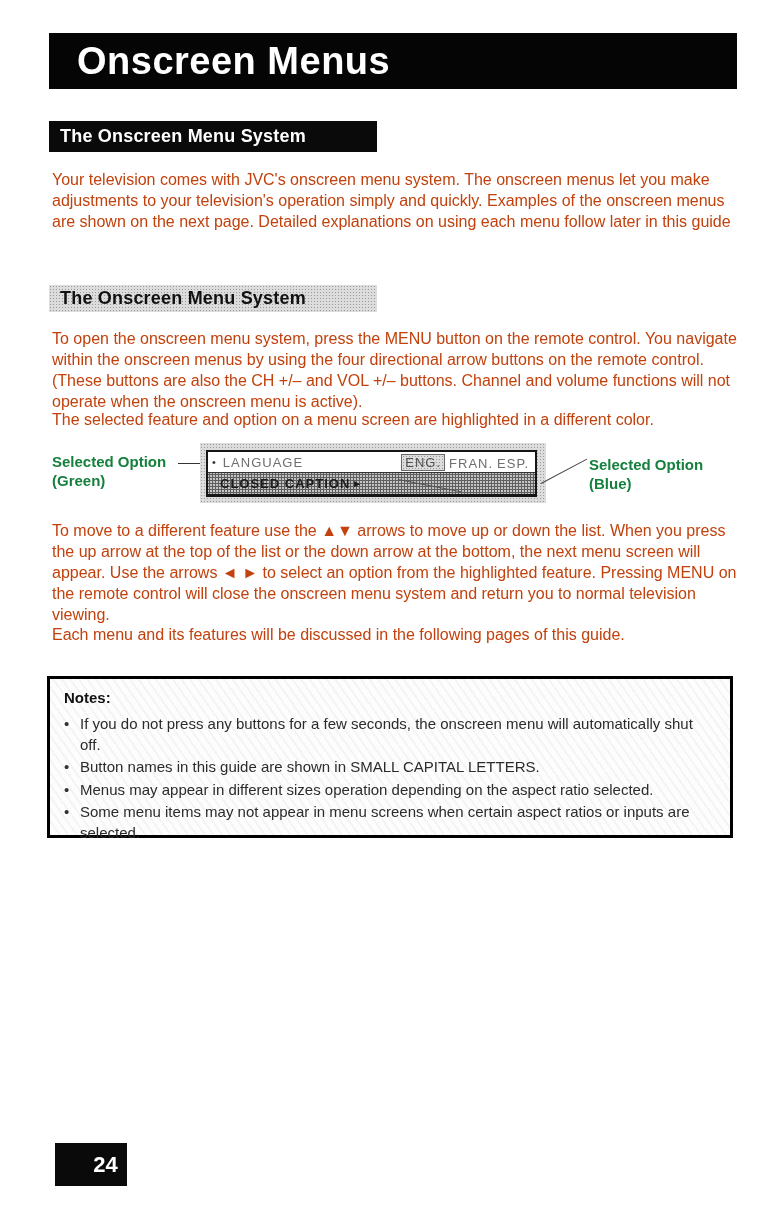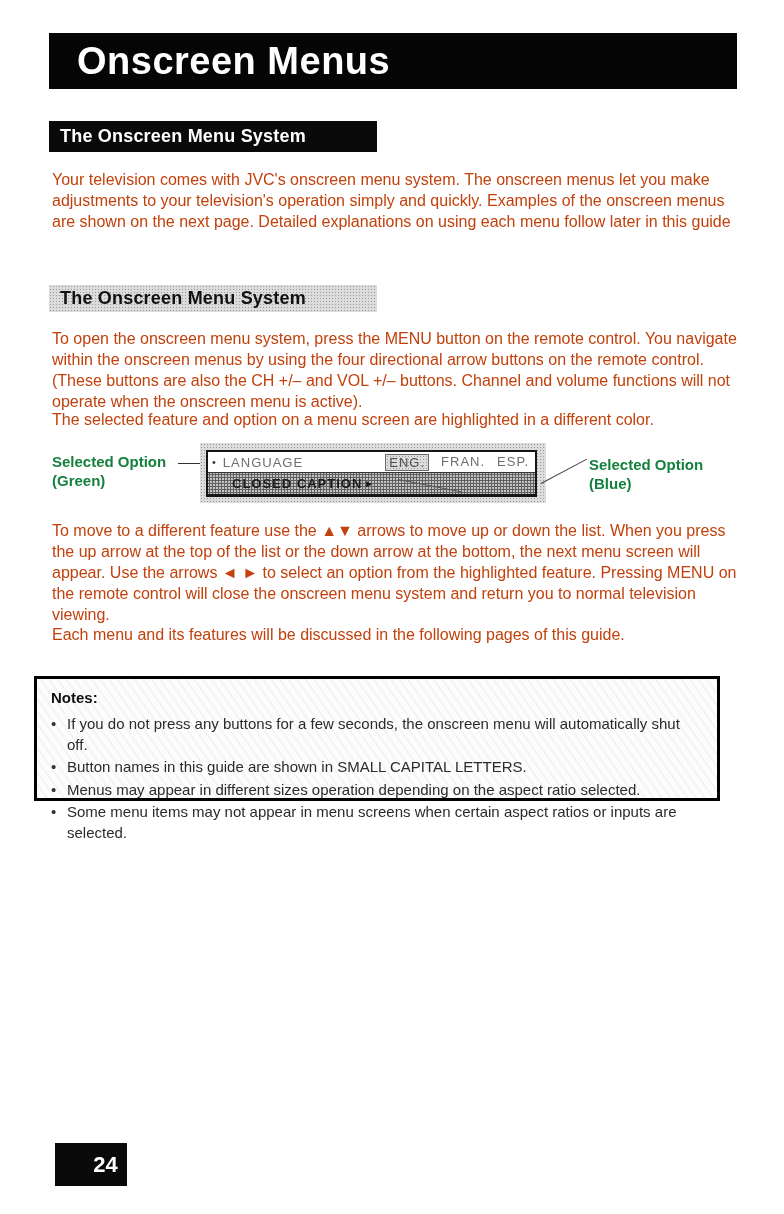--- a/index.html
+++ b/index.html
@@ -78,33 +78,33 @@
     background:#fff;border:2px solid #151515;border-bottom-width:3px;
     display:flex;flex-direction:column;
   }
   .menu-row1{
     flex:1;display:flex;align-items:center;background:#fff;
     font-size:13px;letter-spacing:1px;color:#6e6e6e;
     padding:0 6px 0 4px;
   }
   .menu-row1 .bullet{color:#333;font-size:11px;margin-right:6px;}
   .menu-row1 .feature{margin-right:auto;}
-  .menu-row1 .opts{display:flex;align-items:flex-start;gap:12px;}
+  .menu-row1 .opts{display:flex;align-items:flex-end;gap:4px;}
   .opt-selected{
     border:1px solid #6a6a6a;padding:0px 3px;color:#4f4f4f;
   }
   .menu-row2{
     height:21px;display:flex;align-items:center;
     font-size:13px;font-weight:bold;letter-spacing:1px;color:#1c1c1c;
-    padding:0 6px 0 24px;border-top:1px solid #333;
+    padding:0 6px 0 12px;border-top:1px solid #333;
   }
   .menu-row2 .arrow{margin-left:4px;font-size:11px;}
   
   .notes-box{
-    position:absolute;left:34px;top:676px;width:686px;height:125px;
+    position:absolute;left:47px;top:676px;width:686px;height:162px;
     box-sizing:border-box;border:3px solid #000;
     background-color:#fdfdfd;
     background-image:repeating-linear-gradient(55deg, rgba(0,0,0,0.035) 0 2px, transparent 2px 7px);
     padding:10px 14px;
   }
   .notes-title{font-size:15px;font-weight:bold;color:#111;margin-bottom:8px;}
   .notes-list{display:flex;flex-direction:column;gap:2px;}
   .note-item{
     display:flex;font-size:15px;line-height:20.5px;color:#2b2b2b;
   }

